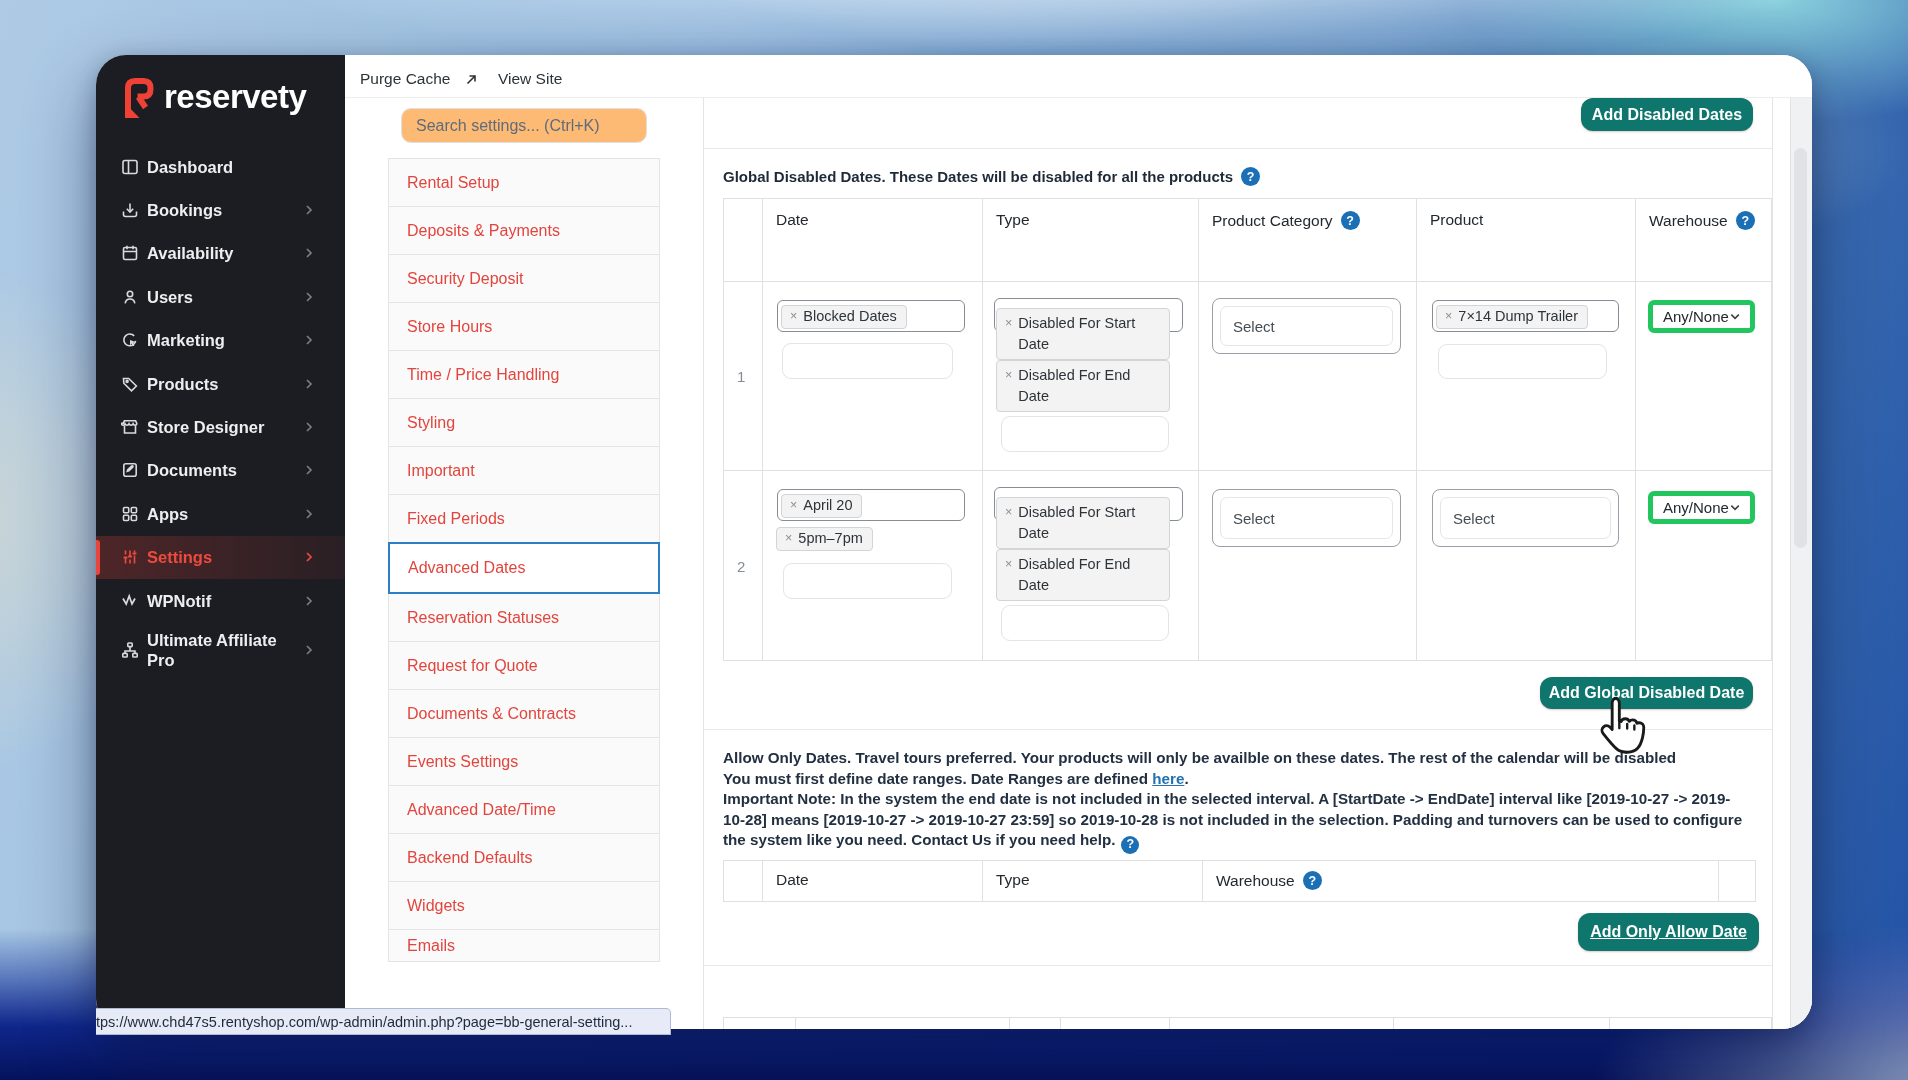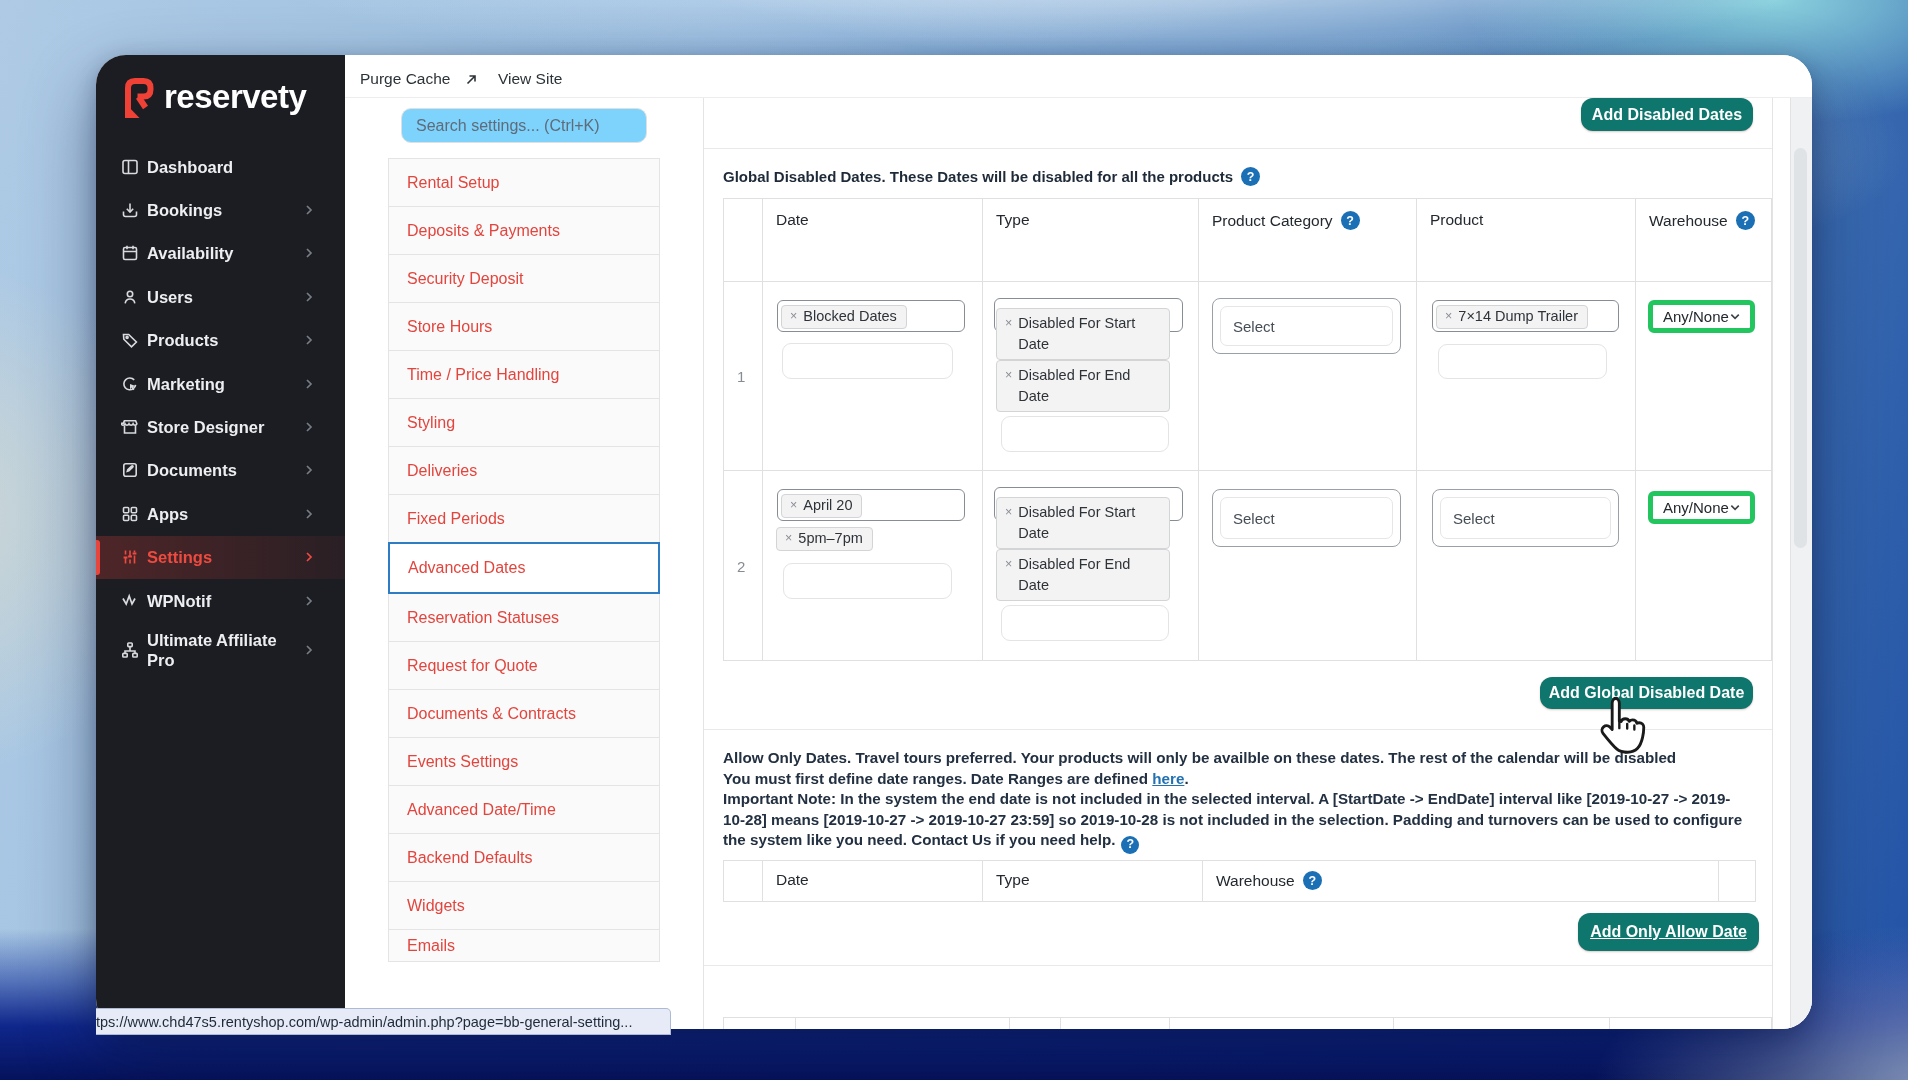--- a/index.html
+++ b/index.html
@@ -51,21 +51,21 @@
     position:absolute; left:249px; top:0; width:1467px; height:43px; background:#fff;
     border-bottom:1px solid #ededee; display:flex; align-items:center;
   }
   .tb-purge { position:absolute; left:15px; top:15px; font-size:15.5px; color:#2c3338; }
   .tb-view { position:absolute; left:120px; top:15px; font-size:15.5px; color:#2c3338; display:flex; align-items:center; gap:20px; }
   .tb-view svg { width:13px; height:13px; }
   
   .settings-panel { position:absolute; left:249px; top:43px; width:359px; height:931px; background:#fff; border-right:1px solid #e4e4e5; }
   .searchbox {
     position:absolute; left:56px; top:10px; width:246px; height:35px;
-    border:1px solid #e0e0e0; border-radius:10px; background:#7dd3fc;
+    border:1px solid #e0e0e0; border-radius:10px; background:#fdba74;
     display:flex; align-items:center; padding-left:14px;
     font-size:16px; color:#5f6b7a;
   }
   .slist { position:absolute; left:43px; top:60px; width:272px; }
   .sitem {
     height:49px; background:#fafafa; border:1px solid #e4e4e5; margin-top:-1px;
     display:flex; align-items:center; padding-left:18px;
     font-size:16px; color:#e2453d; cursor:pointer;
   }
   .sitem:first-child { margin-top:0; }
@@ -192,39 +192,39 @@
         <span class="nlabel">Users</span>
         <span class="nchev">
             <svg width="12" height="12" viewBox="0 0 12 12" fill="none" stroke="currentColor" stroke-width="1.7">
               <path d="M4 2l4 4-4 4"></path>
             </svg>
           </span>
       </div>
       <div class="nav-item">
         <span class="nicon">
             <svg width="18" height="18" viewBox="0 0 18 18" fill="none" stroke="currentColor" stroke-width="1.6">
+              <path d="M14.6 9.8A5.9 5.9 0 1 1 8.9 3a5.9 5.9 0 0 1 4.3 1.9"></path>
+              <path d="M9 9l5.5 2-2.4.9 1.3 2.6-1.5.7-1.3-2.6-1.6 1.9z" fill="currentColor" stroke="none"></path>
+            </svg>
+          </span>
+        <span class="nlabel">Marketing</span>
+        <span class="nchev">
+            <svg width="12" height="12" viewBox="0 0 12 12" fill="none" stroke="currentColor" stroke-width="1.7">
+              <path d="M4 2l4 4-4 4"></path>
+            </svg>
+          </span>
+      </div>
+      <div class="nav-item">
+        <span class="nicon">
+            <svg width="18" height="18" viewBox="0 0 18 18" fill="none" stroke="currentColor" stroke-width="1.6">
               <path d="M2.5 3.5h5.2L15.4 11l-4.9 4.9L2.8 8.2z"></path>
               <circle cx="6.1" cy="6.4" r="1"></circle>
             </svg>
           </span>
         <span class="nlabel">Products</span>
-        <span class="nchev">
-            <svg width="12" height="12" viewBox="0 0 12 12" fill="none" stroke="currentColor" stroke-width="1.7">
-              <path d="M4 2l4 4-4 4"></path>
-            </svg>
-          </span>
-      </div>
-      <div class="nav-item">
-        <span class="nicon">
-            <svg width="18" height="18" viewBox="0 0 18 18" fill="none" stroke="currentColor" stroke-width="1.6">
-              <path d="M14.6 9.8A5.9 5.9 0 1 1 8.9 3a5.9 5.9 0 0 1 4.3 1.9"></path>
-              <path d="M9 9l5.5 2-2.4.9 1.3 2.6-1.5.7-1.3-2.6-1.6 1.9z" fill="currentColor" stroke="none"></path>
-            </svg>
-          </span>
-        <span class="nlabel">Marketing</span>
         <span class="nchev">
             <svg width="12" height="12" viewBox="0 0 12 12" fill="none" stroke="currentColor" stroke-width="1.7">
               <path d="M4 2l4 4-4 4"></path>
             </svg>
           </span>
       </div>
       <div class="nav-item">
         <span class="nicon">
             <svg width="18" height="18" viewBox="0 0 18 18" fill="none" stroke="currentColor" stroke-width="1.6">
               <path d="M3.5 7.5v7.5h11V7.5"></path>
@@ -328,21 +328,21 @@
     <div class="searchbox">
       <span>Search settings... (Ctrl+K)</span>
     </div>
     <div class="slist">
       <div class="sitem">Rental Setup</div>
       <div class="sitem">Deposits &amp; Payments</div>
       <div class="sitem">Security Deposit</div>
       <div class="sitem">Store Hours</div>
       <div class="sitem">Time / Price Handling</div>
       <div class="sitem">Styling</div>
-      <div class="sitem">Deliveries</div>
+      <div class="sitem">Important</div>
       <div class="sitem">Fixed Periods</div>
       <div class="sitem active">Advanced Dates</div>
       <div class="sitem">Reservation Statuses</div>
       <div class="sitem">Request for Quote</div>
       <div class="sitem">Documents &amp; Contracts</div>
       <div class="sitem">Events Settings</div>
       <div class="sitem">Advanced Date/Time</div>
       <div class="sitem">Backend Defaults</div>
       <div class="sitem">Widgets</div>
       <div class="sitem cut">Emails</div>

